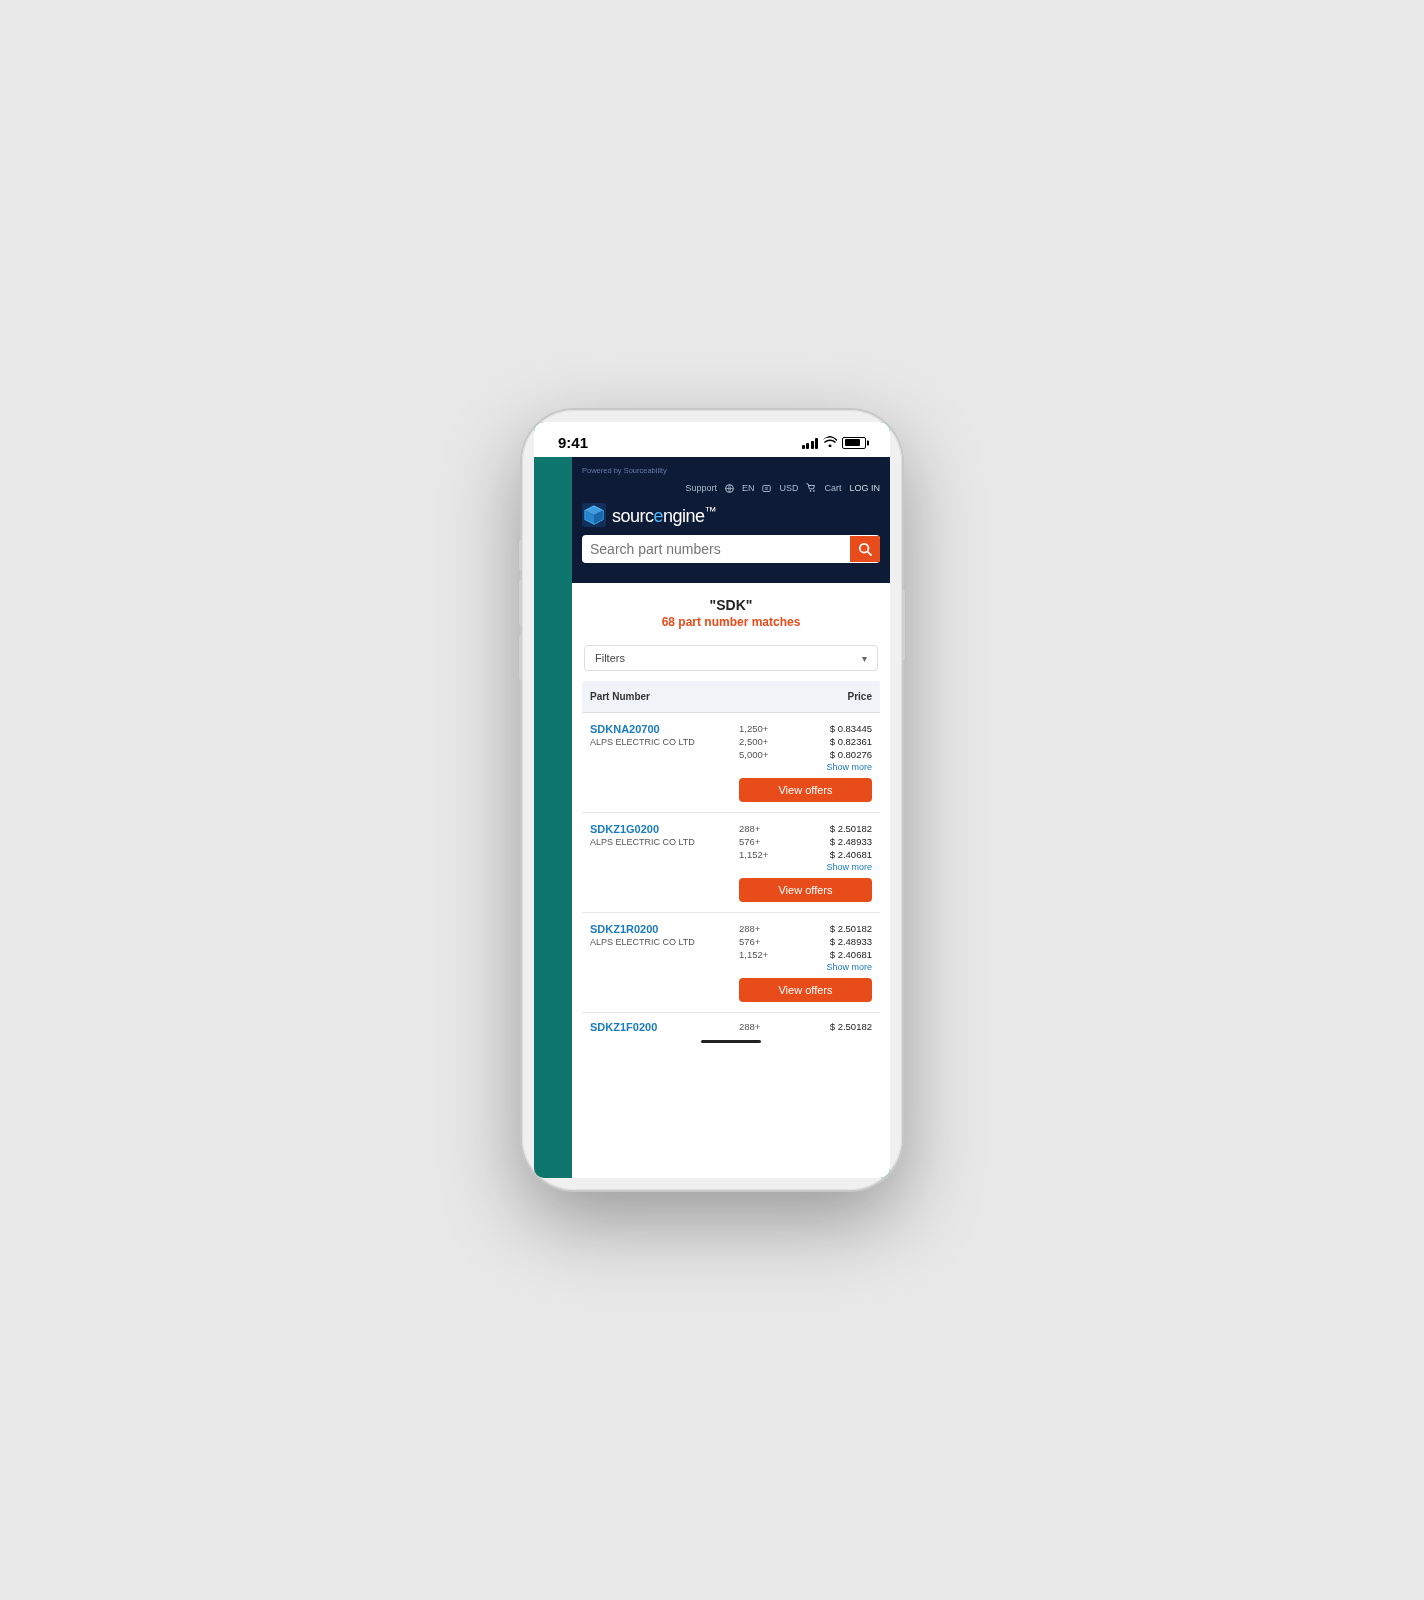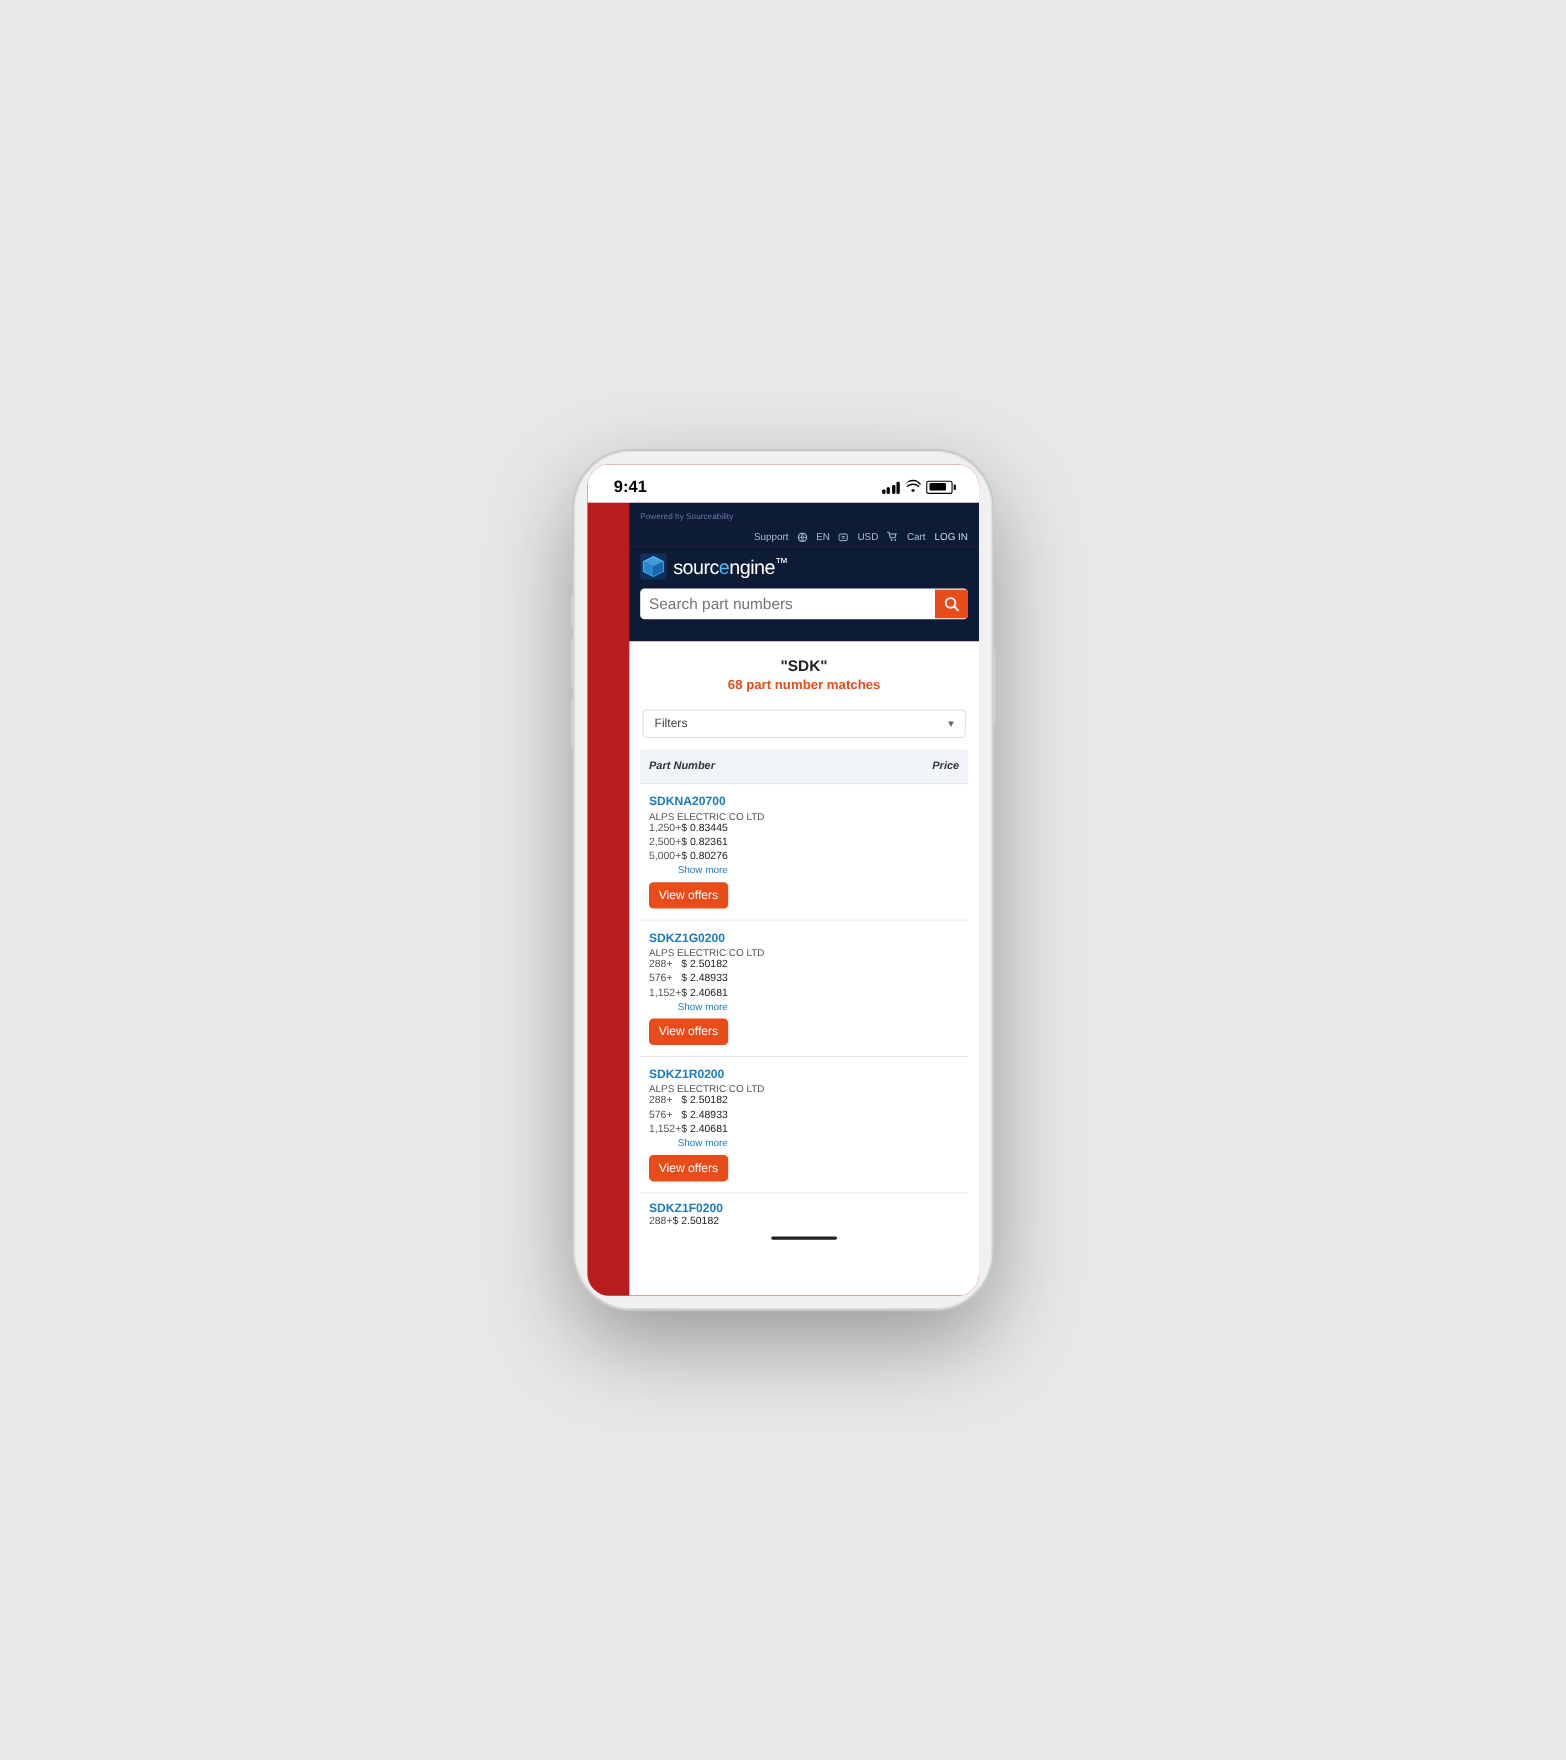--- a/index.html
+++ b/index.html
@@ -22,22 +22,22 @@
       box-shadow:
         0 0 0 2px #c8c8c8,
         0 30px 80px rgba(0,0,0,0.35),
         inset 0 0 0 1px #e0e0e0;
       position: relative;
     }
 
     .phone-inner {
       width: 100%;
       height: 100%;
-      background: #b91c1c;
-      border-radius: 20px;
+      background: #0f766e;
+      border-radius: 10px;
       overflow: hidden;
       display: flex;
       flex-direction: column;
     }
 
     
     .status-bar {
       background: #fff;
       padding: 12px 24px 6px;
       display: flex;
@@ -266,40 +266,38 @@
     .table-container {
       padding: 0 10px;
     }
 
     .table-header {
       display: flex;
       border-bottom: 1px solid #ddd;
       padding: 6px 0;
       background: #f0f4f8;
       border-radius: 3px 3px 0 0;
-      font-style: italic;
     }
 
     .th {
       font-size: 10px;
       font-weight: 600;
       color: #333;
       padding: 4px 8px;
     }
 
     .th-part { flex: 1; }
     .th-price { text-align: right; flex: 1; }
 
     
     .product-row {
       border-bottom: 1px solid #e8e8e8;
       padding: 10px 0;
       display: flex;
       align-items: flex-start;
-      flex-direction: column;
     }
 
     .product-left {
       flex: 1;
       padding: 0 8px;
     }
 
     .product-number {
       color: #1a7bbf;
       font-size: 11px;

